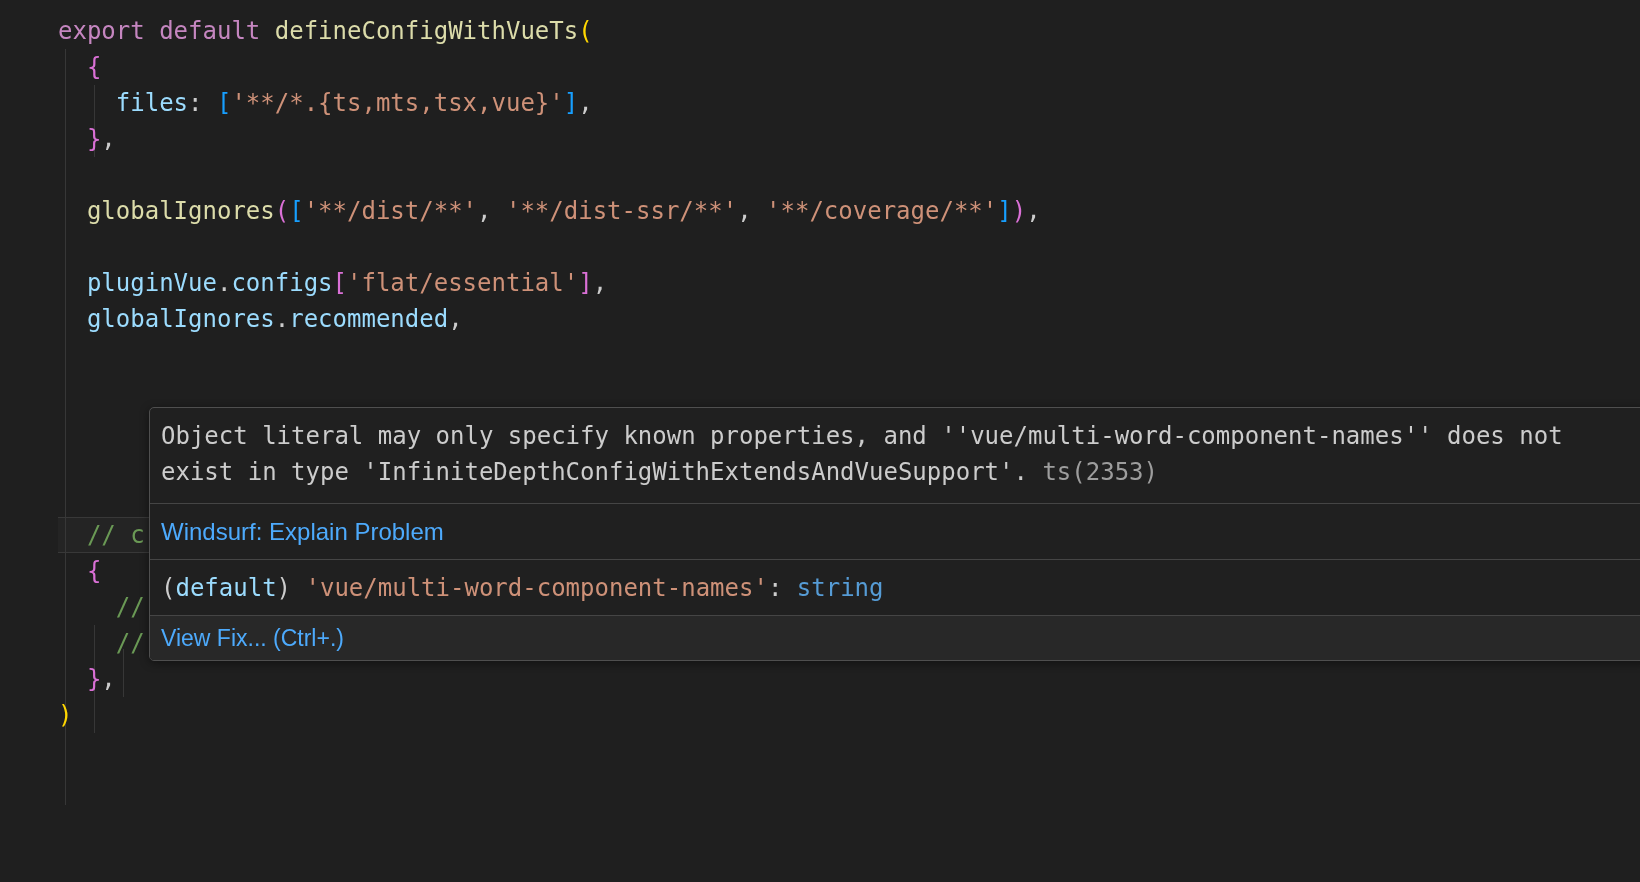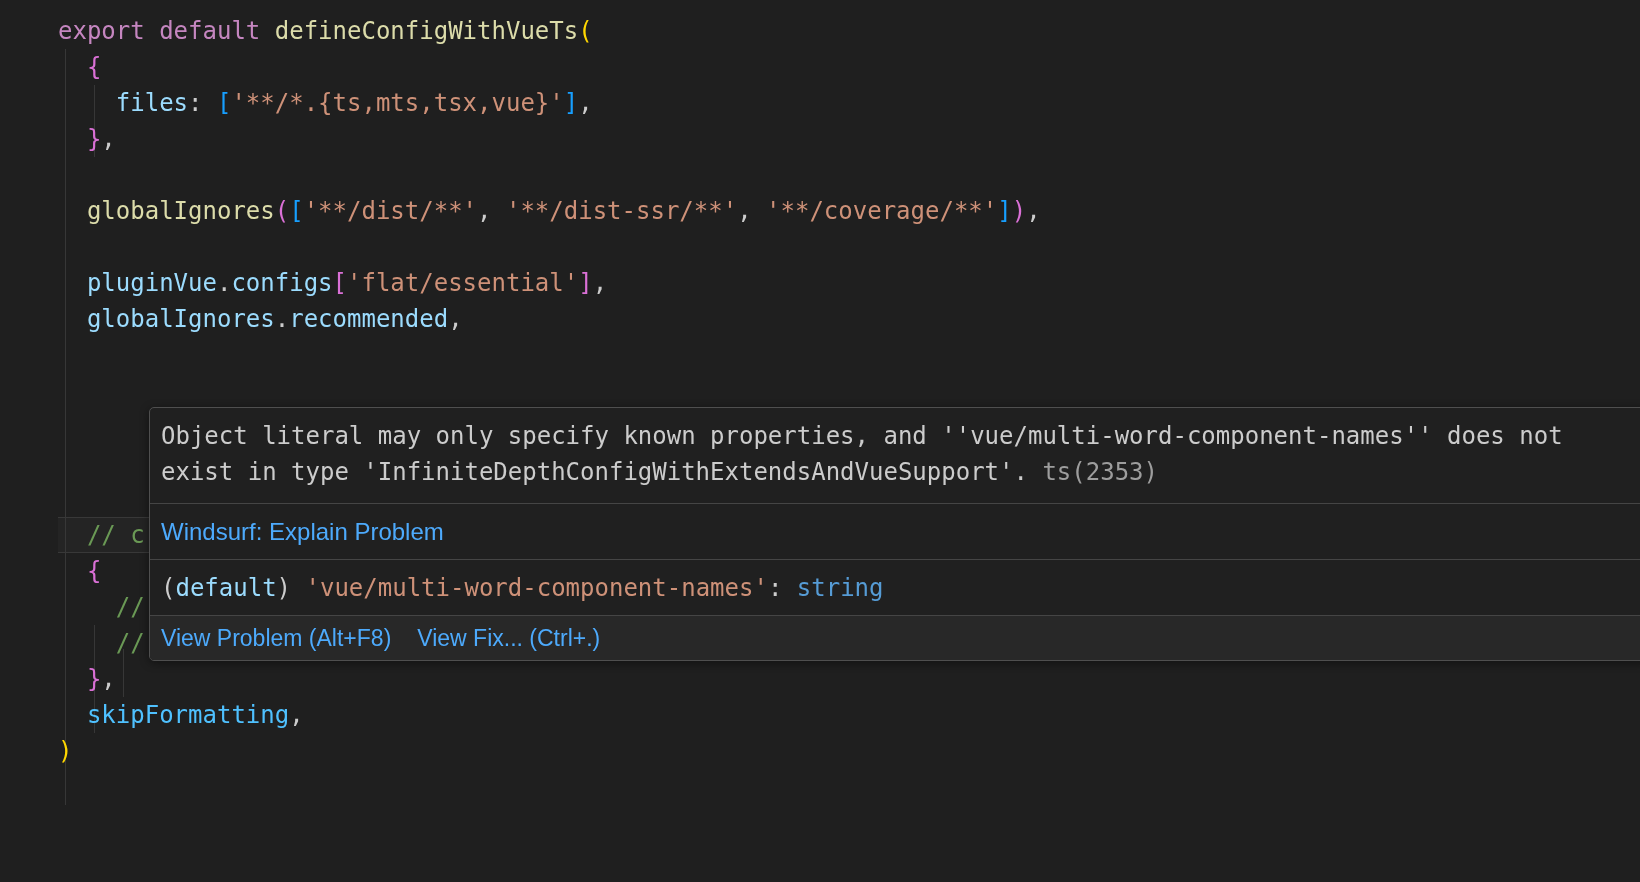--- a/index.html
+++ b/index.html
@@ -64,29 +64,27 @@
       <div class="line"></div>
       <div class="line"></div>
       <div class="line"></div>
       <div class="line"></div>
       <div class="line"></div>
       <div class="line"><span class="tok" style="color: rgb(106, 153, 85);">  // c</span></div>
       <div class="line"><span class="tok" style="color: rgb(204, 204, 204);">  </span><span class="tok" style="color: rgb(218, 112, 214);">{</span></div>
       <div class="line"><span class="tok" style="color: rgb(106, 153, 85);">    //</span></div>
       <div class="line"><span class="tok" style="color: rgb(106, 153, 85);">    // },</span></div>
       <div class="line"><span class="tok" style="color: rgb(204, 204, 204);">  </span><span class="tok" style="color: rgb(218, 112, 214);">}</span><span class="tok" style="color: rgb(204, 204, 204);">,</span></div>
-      <div class="line"><span class="tok" style="color: rgb(204, 204, 204);">  </span><span class="tok" style="color: rgb(79, 193, 255);">skipFormatting</span><span class="tok" style="color: rgb(204, 204, 204);">,</span></div>
       <div class="line"><span class="tok" style="color: rgb(255, 215, 0);">)</span></div>
     </div>
 
   <div class="hover">
     <div class="hover-message"><span>Object literal may only specify known properties, and ''vue/multi-word-component-names'' does not exist in type 'InfiniteDepthConfigWithExtendsAndVueSupport'. </span><span class="src">ts(2353)</span></div>
     <div class="hover-row windsurf-row">
       <a>Windsurf: Explain Problem</a>
     </div>
     <div class="hover-row prop-row" id="prop-row"><span style="color: rgb(204, 204, 204);">(</span><span style="color: rgb(156, 220, 254);">default</span><span style="color: rgb(204, 204, 204);">) </span><span style="color: rgb(206, 145, 120);">'vue/multi-word-component-names'</span><span style="color: rgb(204, 204, 204);">: </span><span style="color: rgb(86, 156, 214);">string</span></div>
     <div class="hover-row actions-row" id="actions-row">
-        <a style="color: rgb(77, 170, 252);">View Problem (Alt+F8)</a>
         <a style="color: rgb(77, 170, 252);">View Fix... (Ctrl+.)</a>
       </div>
   </div>
 
 </div>
 
 </body></html>

